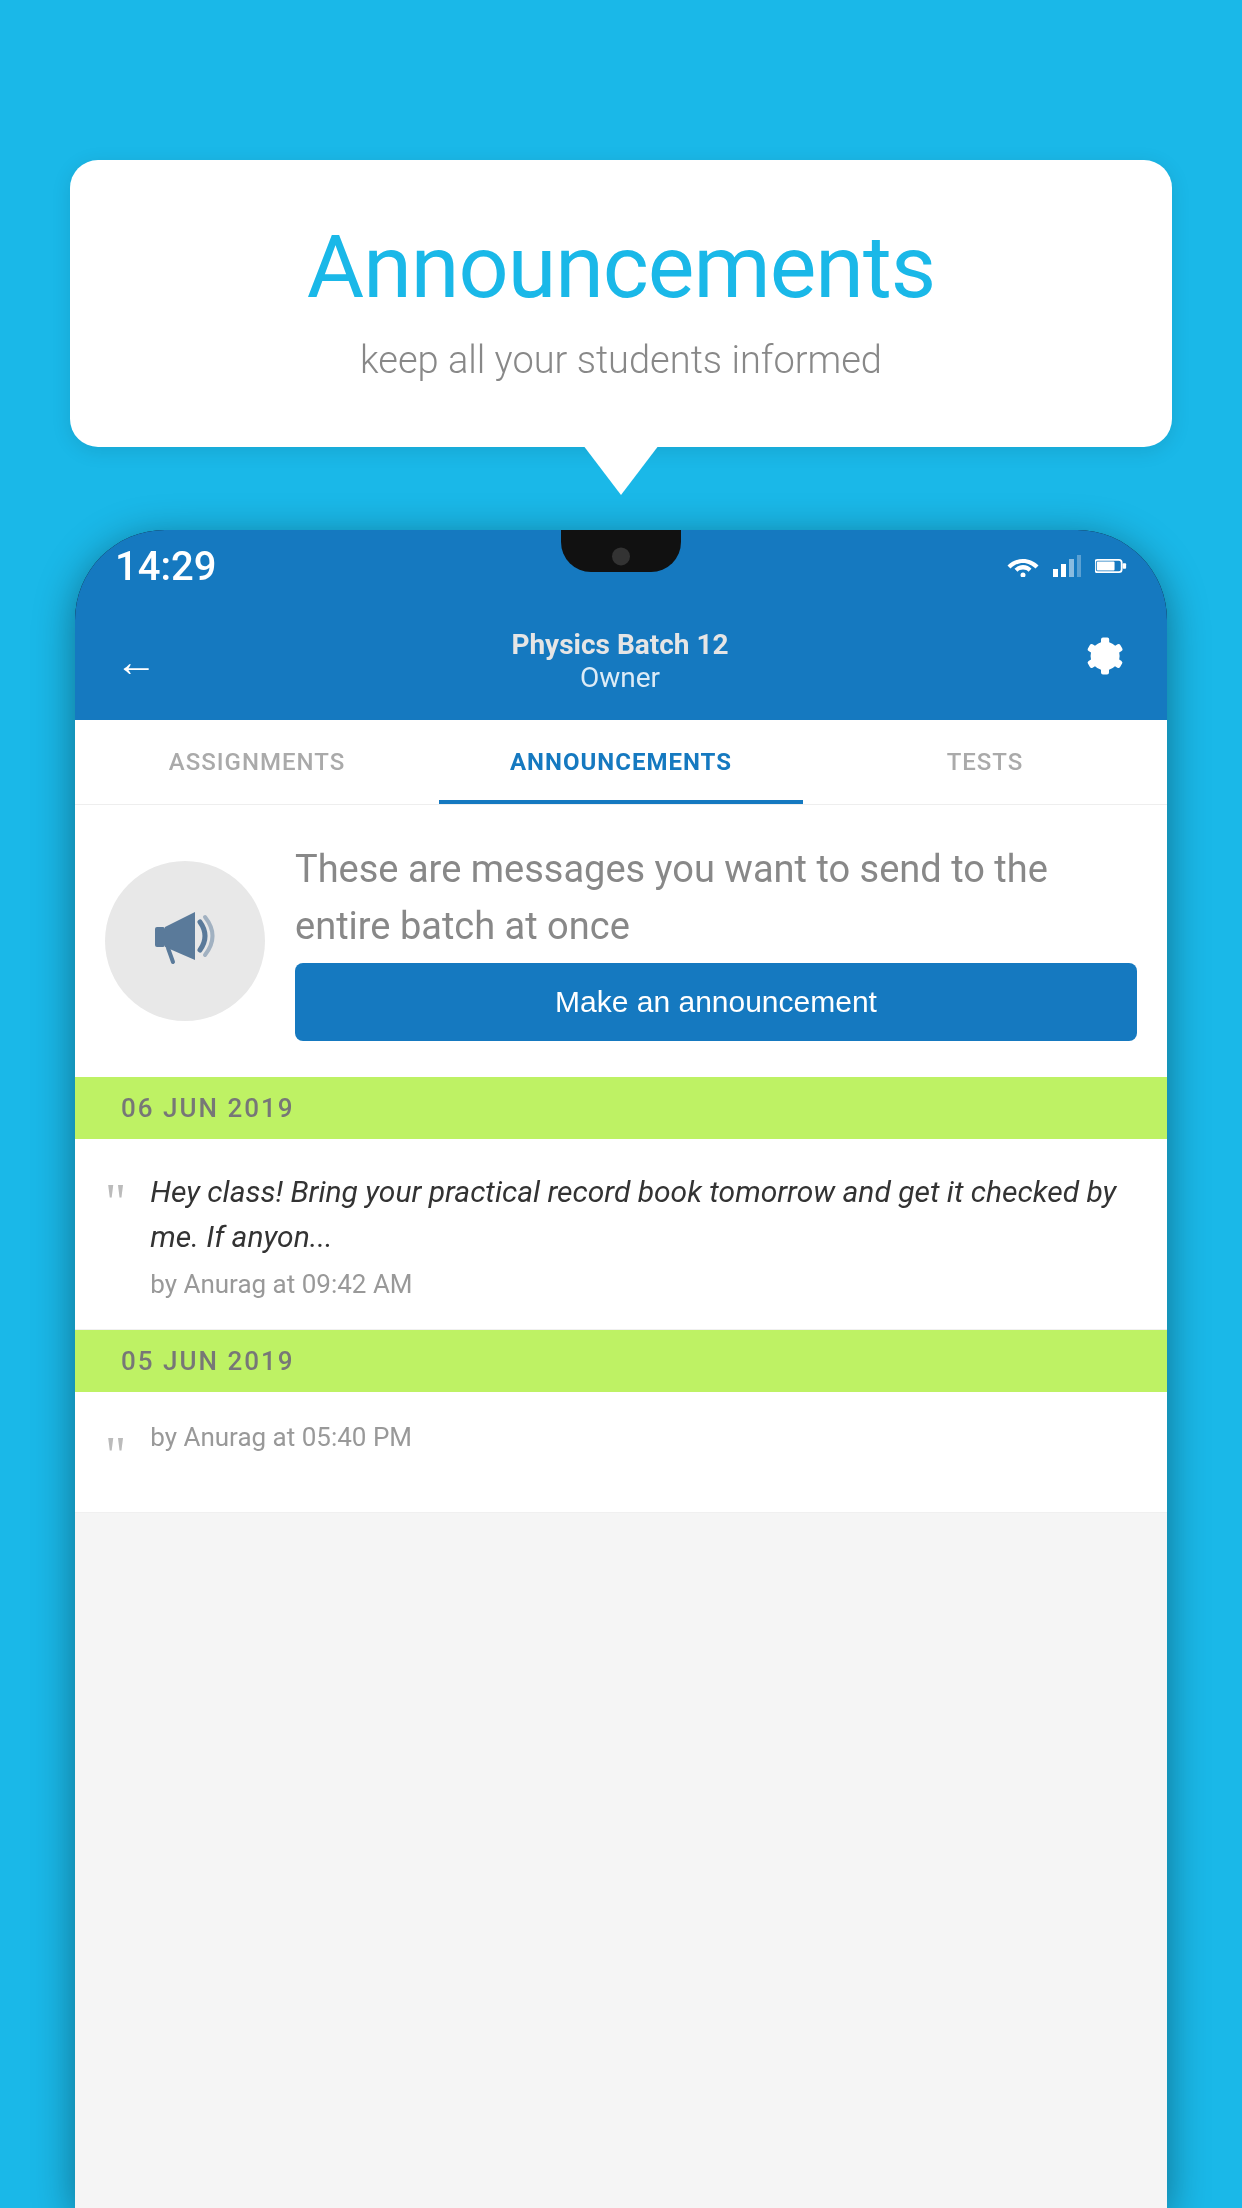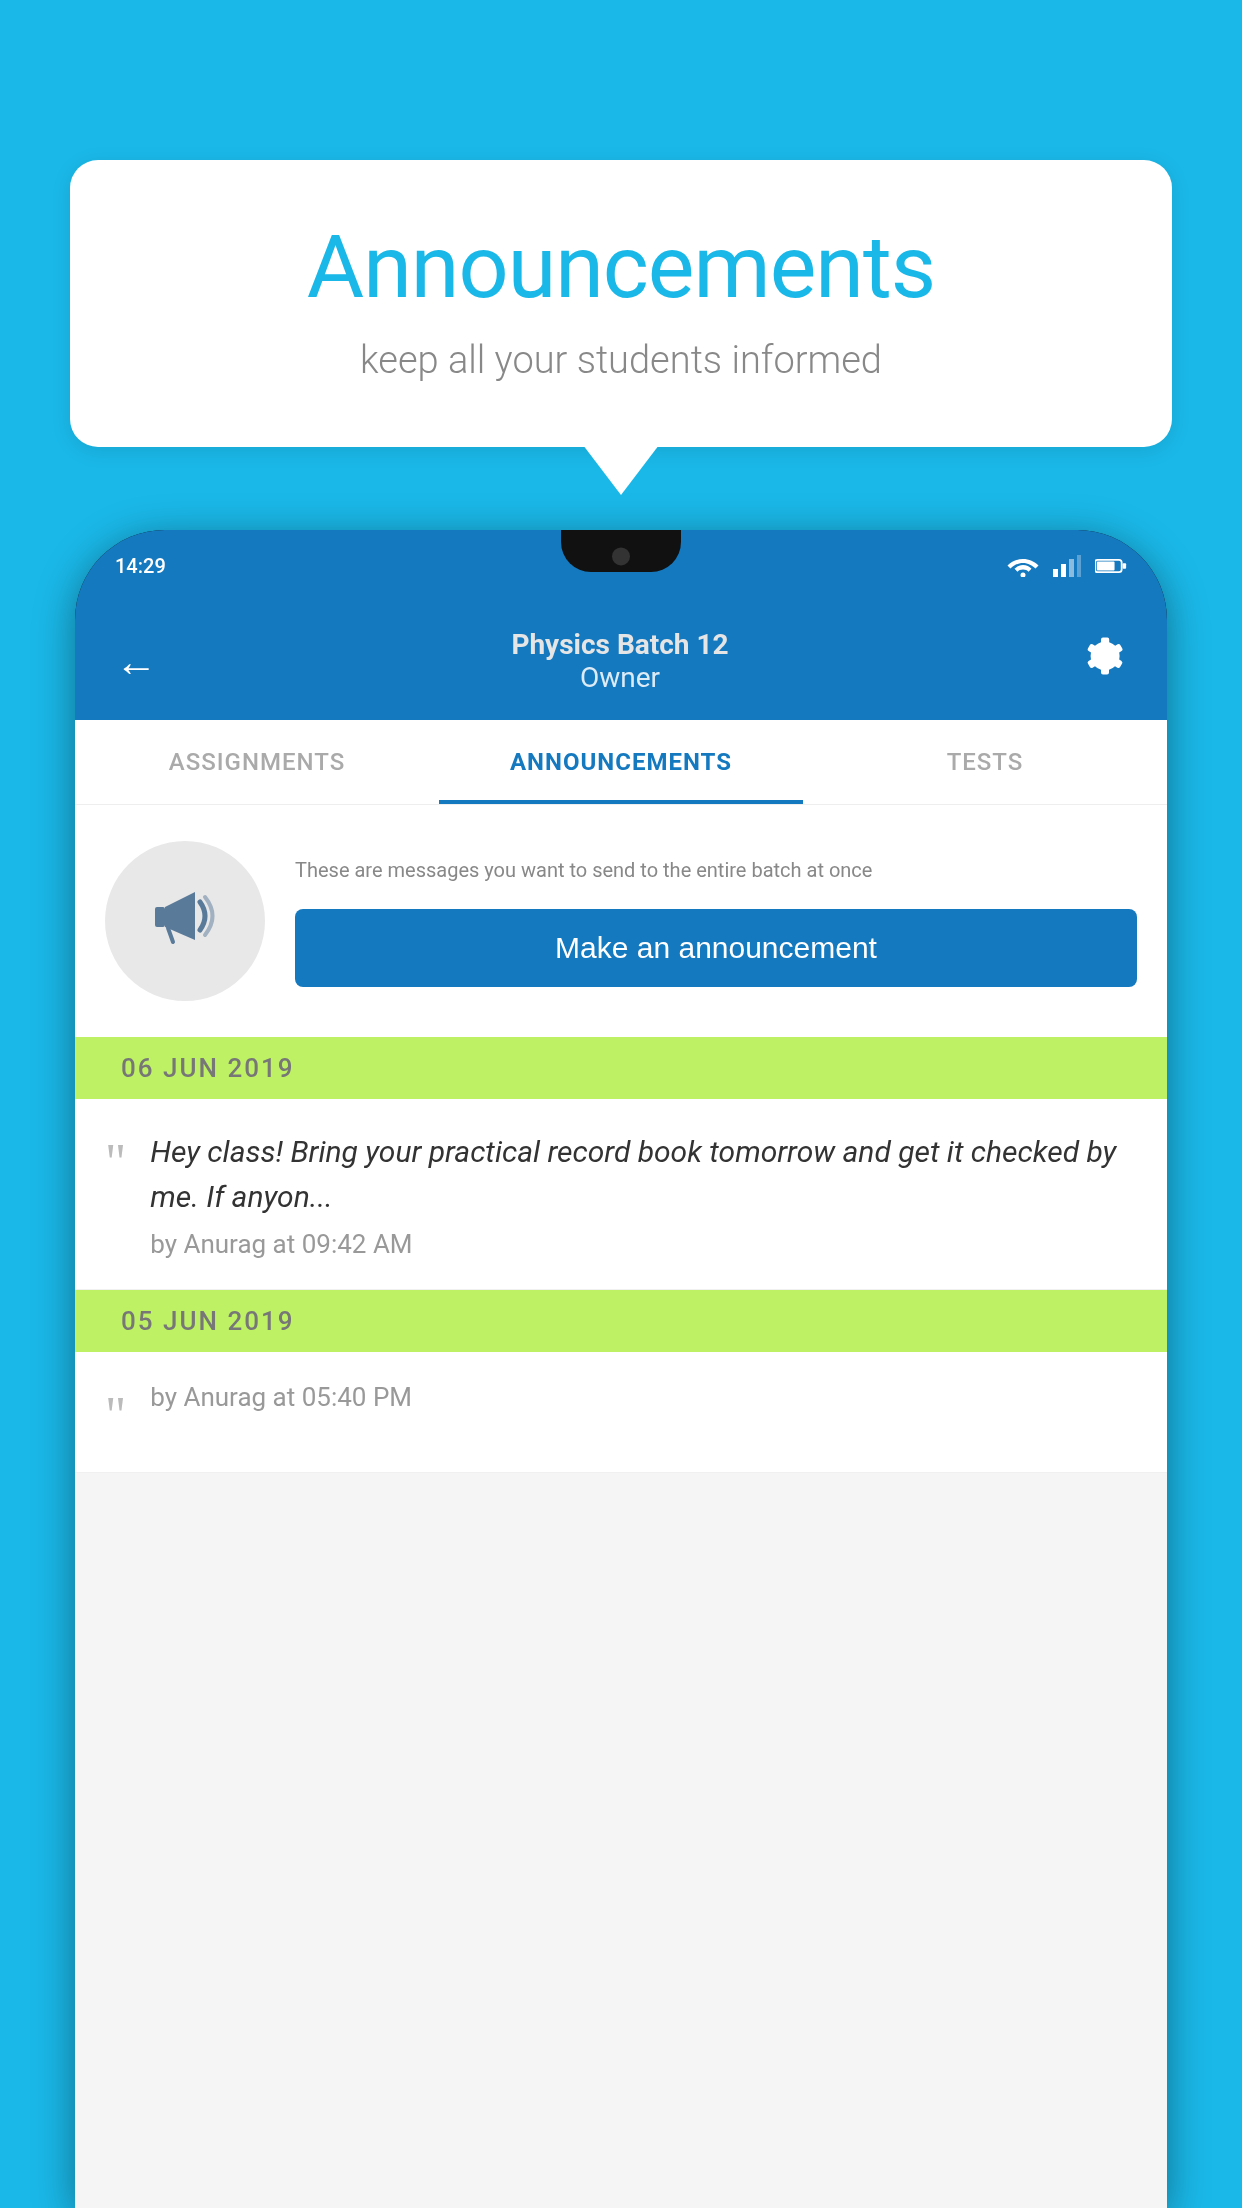--- a/index.html
+++ b/index.html
@@ -76,21 +76,21 @@
       height: 72px;
       display: flex;
       align-items: center;
       justify-content: space-between;
       padding: 0 40px;
       position: relative;
     }
 
     .status-time {
       color: white;
-      font-size: 20px;
+      font-size: 40px;
       font-weight: 500;
     }
 
     .status-icons {
       display: flex;
       align-items: center;
       gap: 12px;
     }
 
     .notch {
@@ -239,23 +239,23 @@
       font-size: 72px;
       color: #5a7a9a;
     }
 
     .promo-right {
       flex: 1;
     }
 
     .promo-text {
       color: #888;
-      font-size: 20px;
+      font-size: 38px;
       line-height: 1.5;
-      margin-bottom: 24px;
+      margin-bottom: 8px;
     }
 
     .make-announcement-btn {
       background: #1579c0;
       color: white;
       border: none;
       border-radius: 8px;
       padding: 22px 36px;
       font-size: 30px;
       font-weight: 500;

